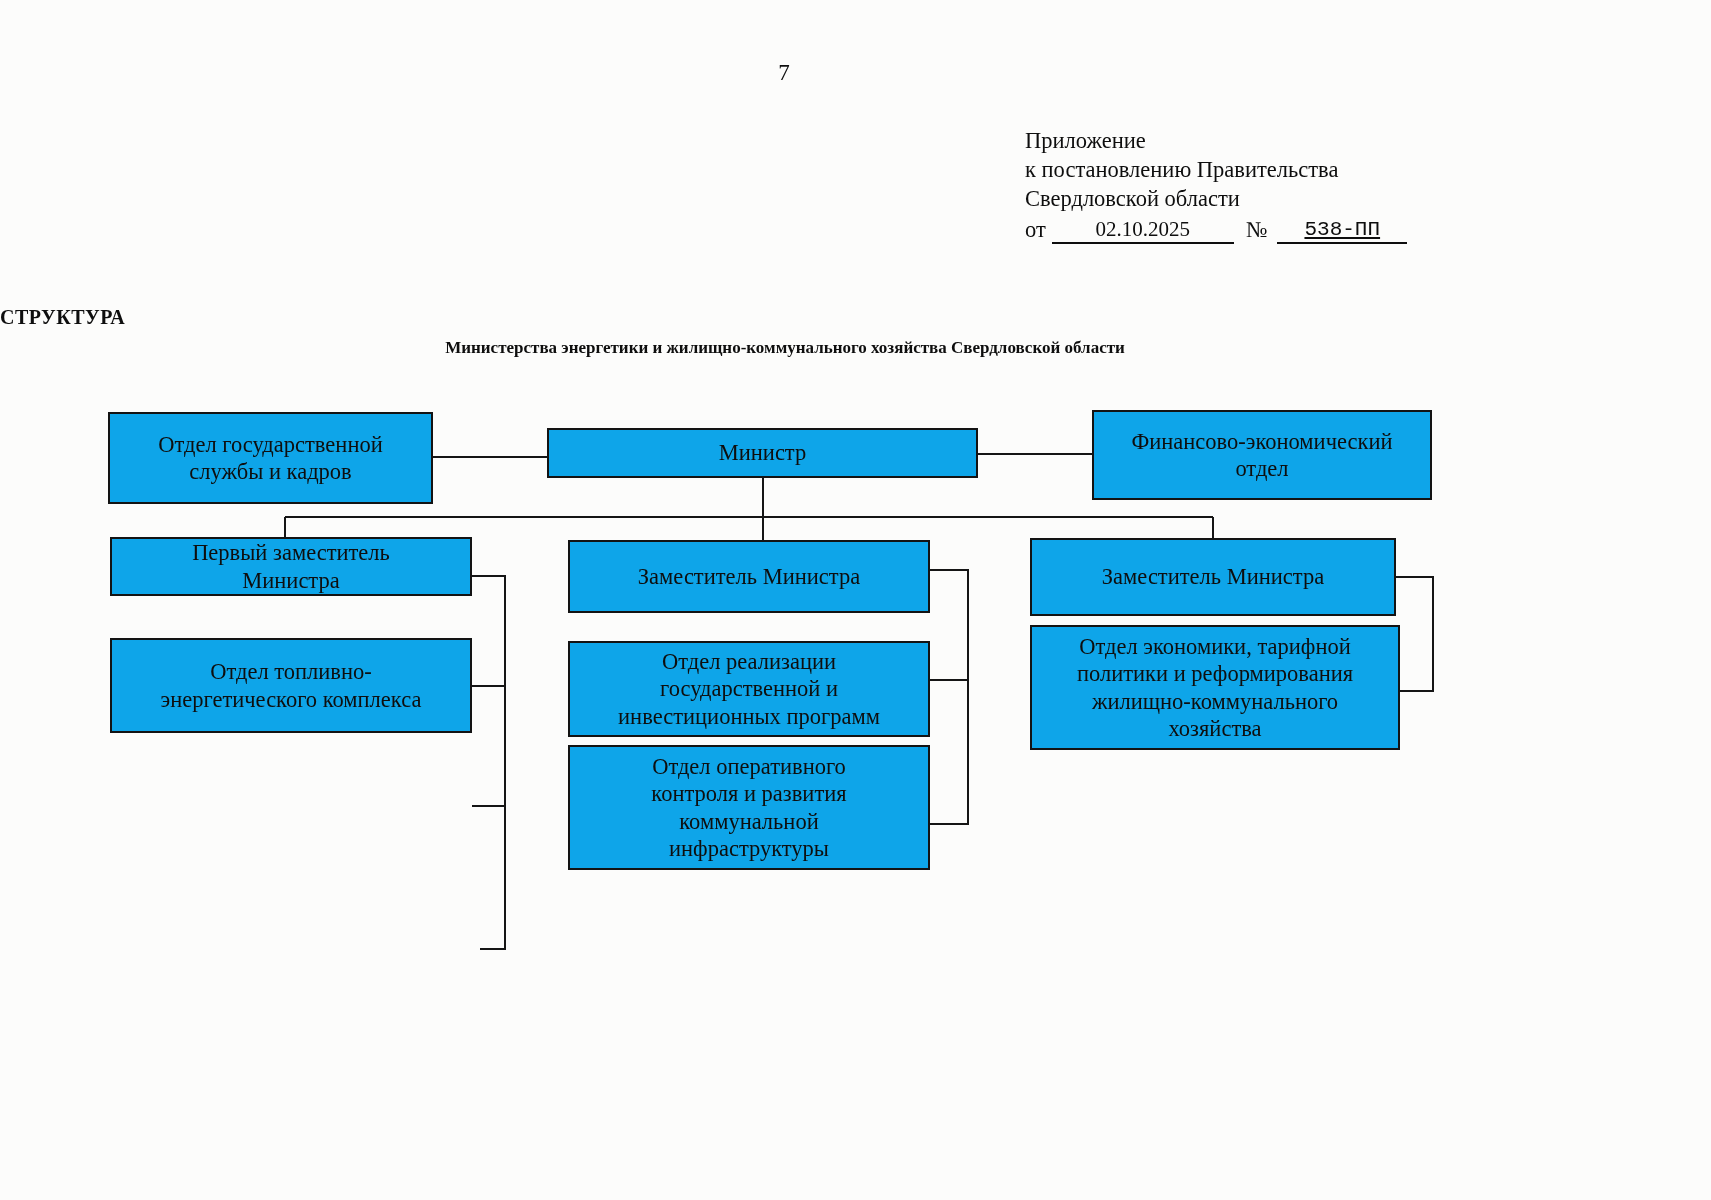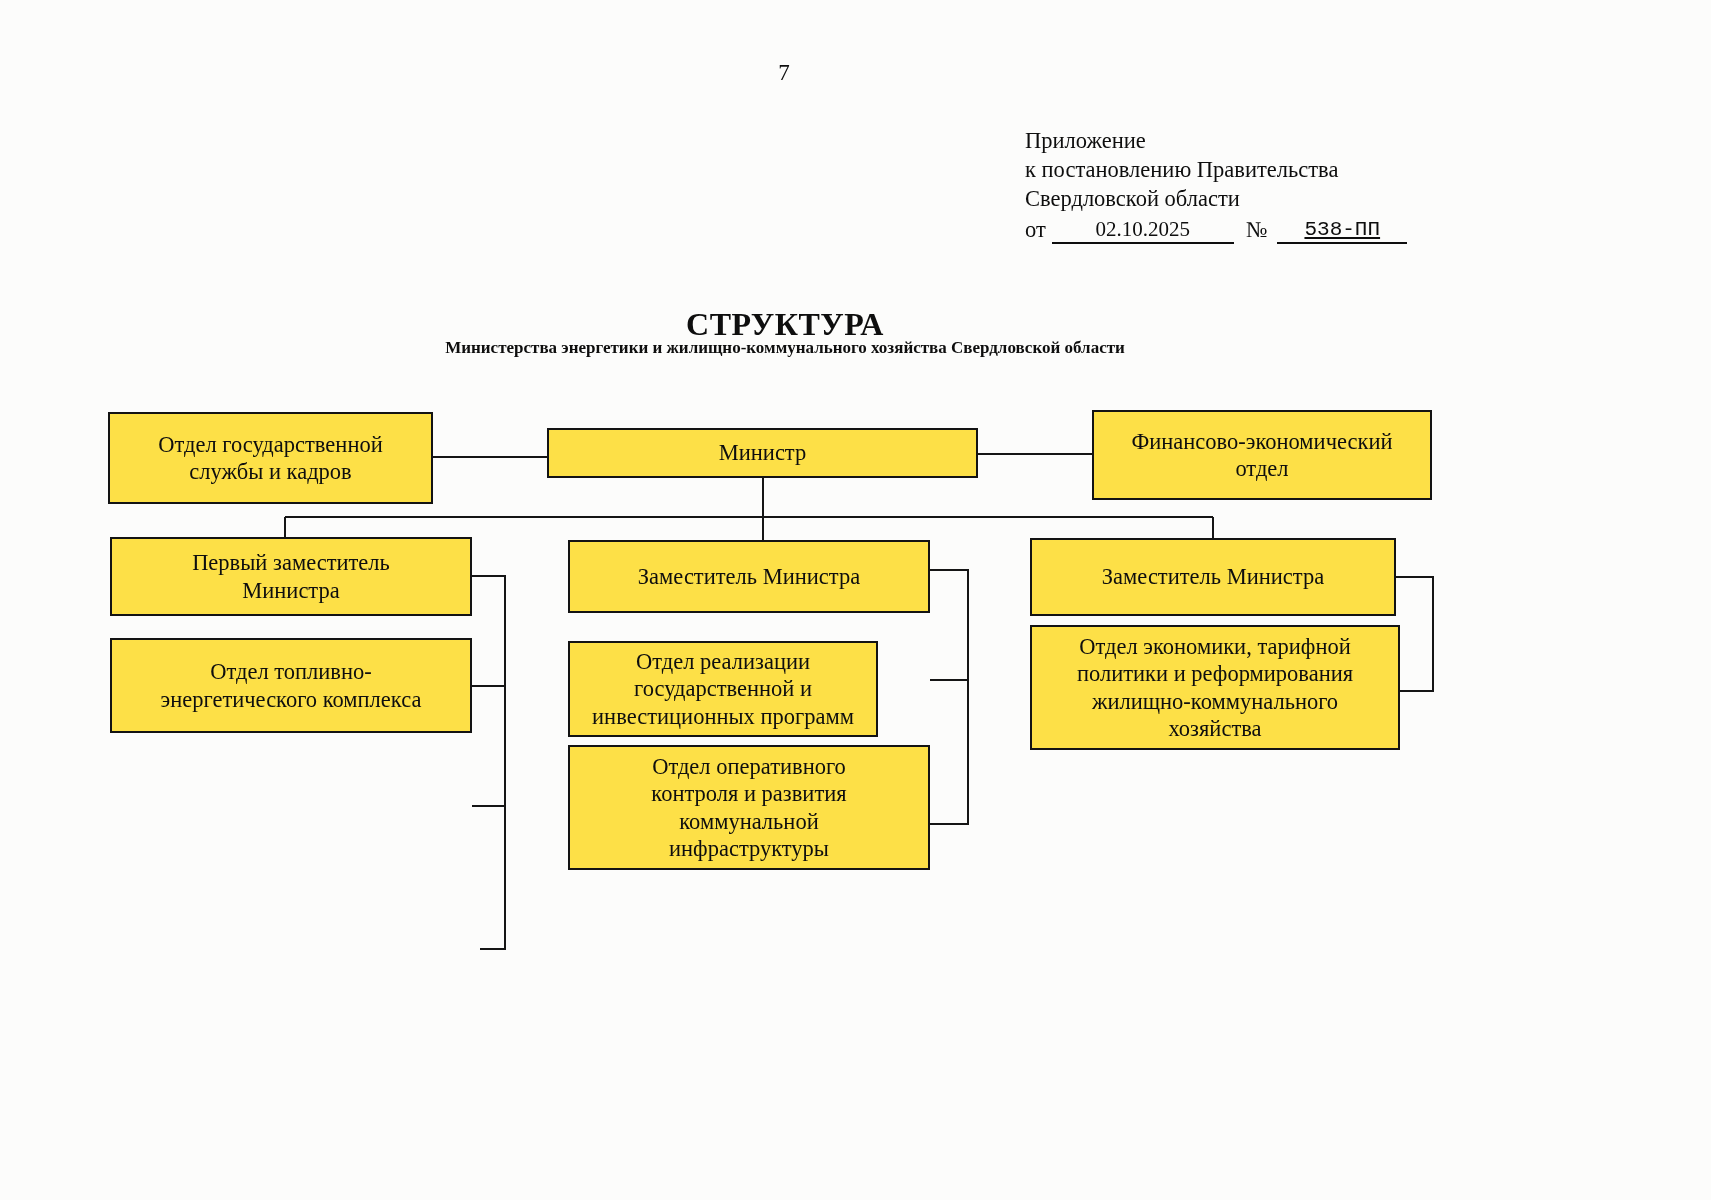--- a/index.html
+++ b/index.html
@@ -31,58 +31,58 @@
     font-family:"Liberation Mono", monospace;
     font-size:21px;
     line-height:25px;
     vertical-align:bottom;
   }
   .fill-date { width:182px; margin-left:6px; margin-right:12px;font-family:Liberation Serif, serif; }
   .fill-num  { width:130px; margin-left:10px;text-decoration:underline; }
 
   .doc-title {
     position:absolute; top:306px; left:0; width:1570px;
-    text-align:center; font-weight:bold; font-size:32px;
+    text-align:left; font-weight:bold; font-size:20px;
     letter-spacing:0.5px;
   }
   .doc-subtitle {
     position:absolute; top:338px; left:0; width:1570px;
     text-align:center; font-weight:bold; font-size:17px;
   }
 
   .connectors {
     position:absolute; top:0; left:0;
     pointer-events:none;
   }
   .connectors line { stroke:#151515; stroke-width:2; }
 
   .obox {
     position:absolute;
     display:flex; align-items:center; justify-content:center;
     text-align:center;
     border:2px solid #131313;
-    background:#fde047;
+    background:#0ea5e9;
     font-size:22.5px; line-height:1.22;
     white-space:pre-line;
     padding:4px 8px;
   }
 
   .b-staff-left  { left:108px;  top:412px; width:325px; height:92px; }
   .b-minister    { left:547px;  top:428px; width:431px; height:50px; }
   .b-staff-right { left:1092px; top:410px; width:340px; height:90px; }
 
-  .b-dep1 { left:110px;  top:537px; width:362px; height:79px; }
+  .b-dep1 { left:110px;  top:537px; width:362px; height:59px; }
   .b-dep2 { left:568px;  top:540px; width:362px; height:73px; }
   .b-dep3 { left:1030px; top:538px; width:366px; height:78px; }
 
   .b-d1a { left:110px; top:638px; width:362px; height:95px; }
   .b-d1b { left:110px; top:765px; width:362px; height:97px; }
   .b-d1c { left:117px; top:898px; width:363px; height:102px; }
 
-  .b-d2a { left:568px; top:641px; width:310px; height:96px; }
+  .b-d2a { left:568px; top:641px; width:362px; height:96px; }
   .b-d2b { left:568px; top:745px; width:362px; height:125px; }
 
   .b-d3a { left:1030px; top:625px; width:370px; height:125px; }
 </style>
 </head>
 <body>
 
 <div class="page">
 
   <div class="page-number">7</div>

